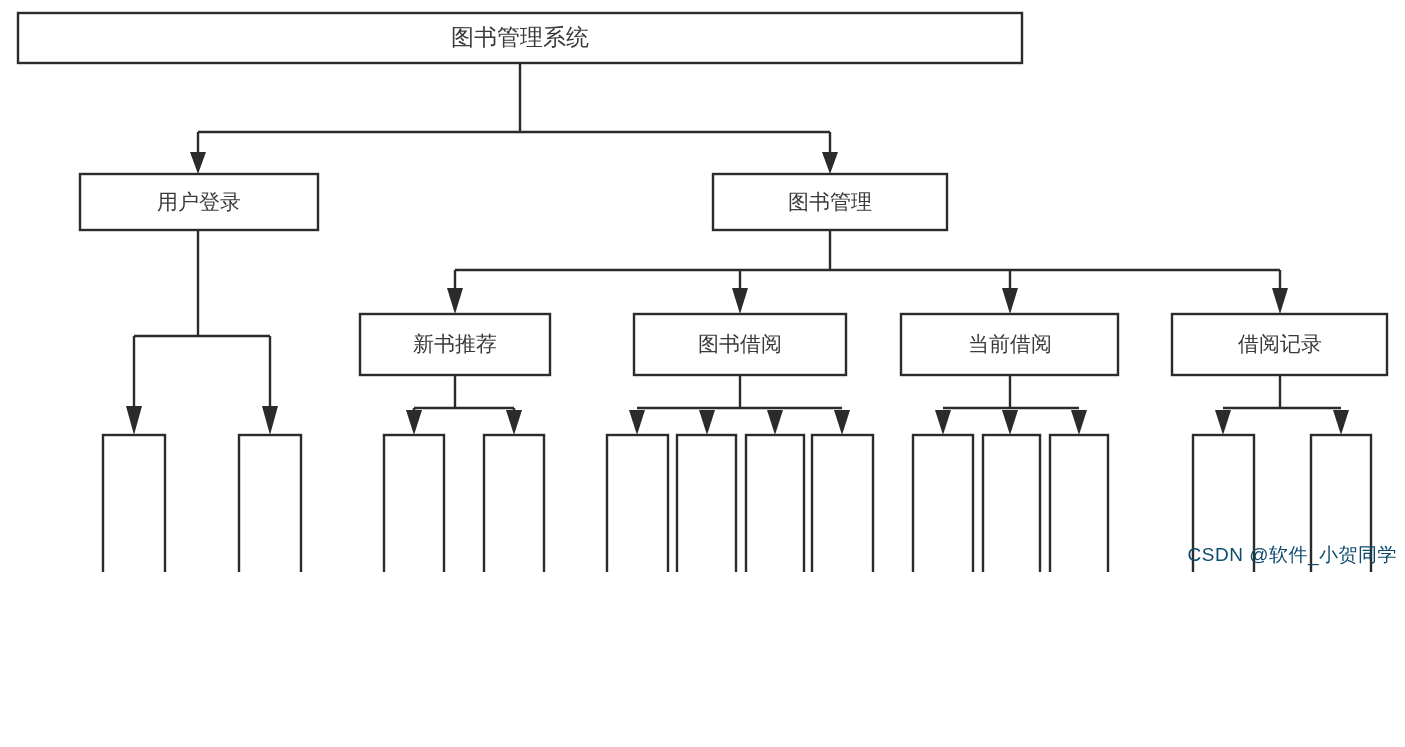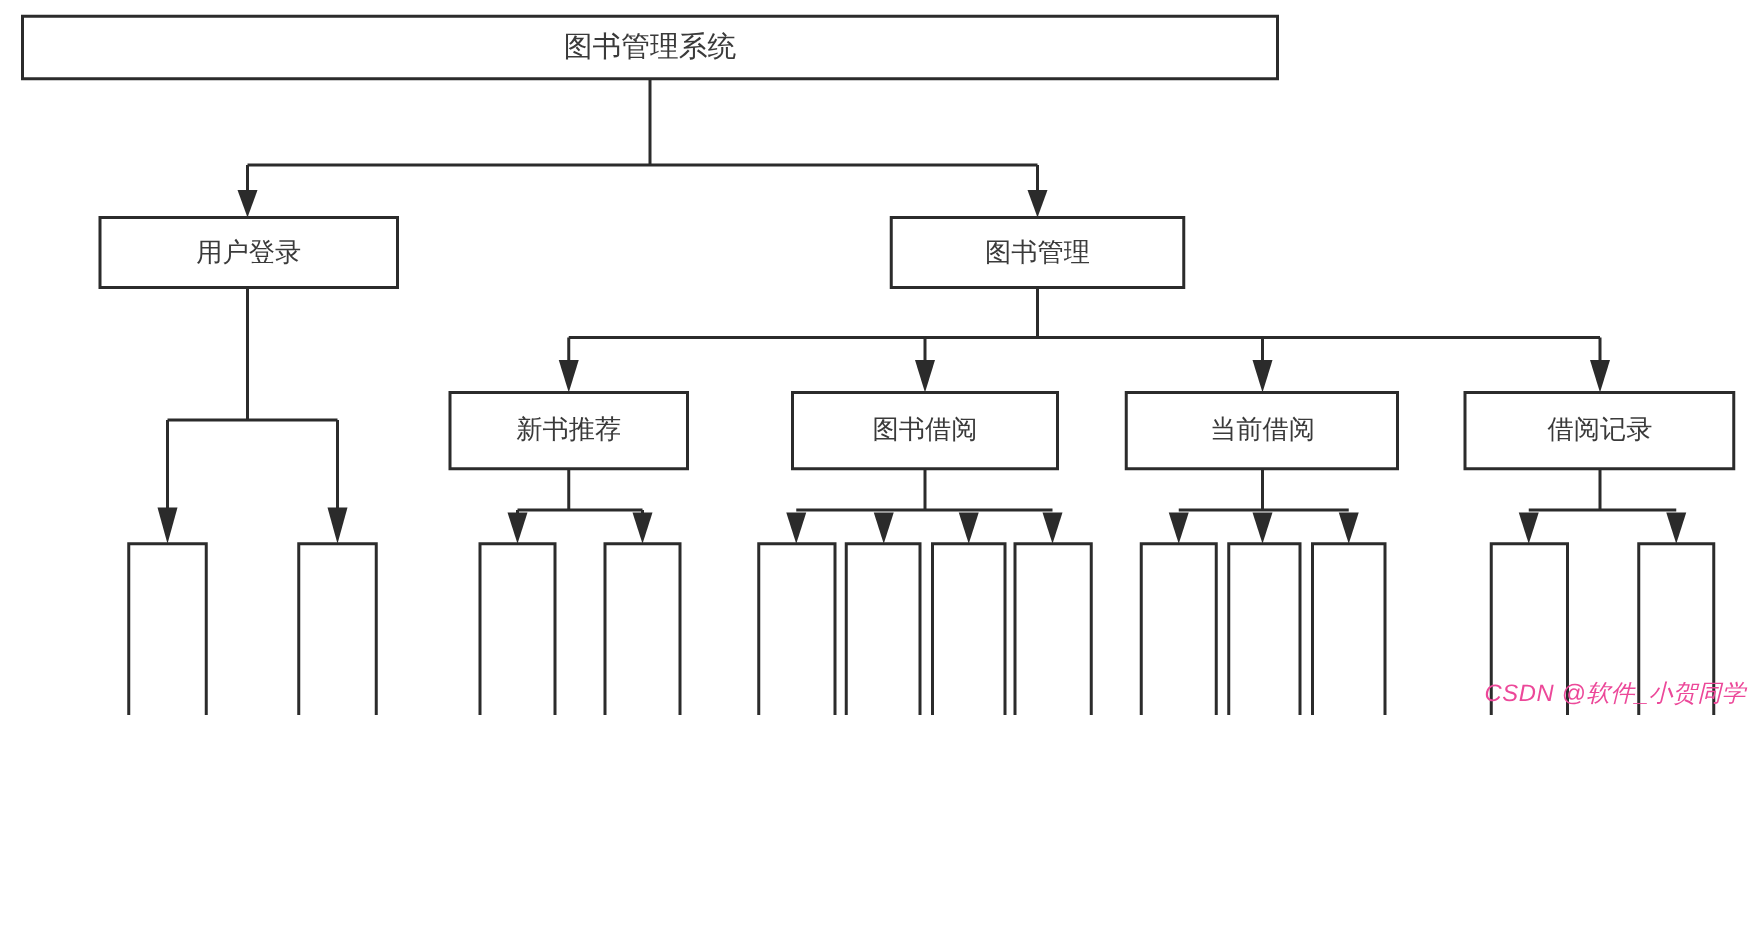--- a/index.html
+++ b/index.html
@@ -56,26 +56,25 @@
     line-height: 1.0;
     letter-spacing: 2px;
     white-space: nowrap;
     pointer-events: none;
     text-align: center;
   }
   .watermark {
     position: absolute;
     right: 8px;
     bottom: 4px;
-    color: #ec4899;
+    color: #0c4a6e;
     font-size: 19px;
     font-family: "Liberation Sans", "DejaVu Sans", sans-serif;
     letter-spacing: 0.5px;
     white-space: nowrap;
-    font-style: italic;
   }
 </style>
 </head>
 <body>
 
 <div id="canvas">
 
   <svg class="diagram" viewBox="0 0 1405 747">
 
     <g>

